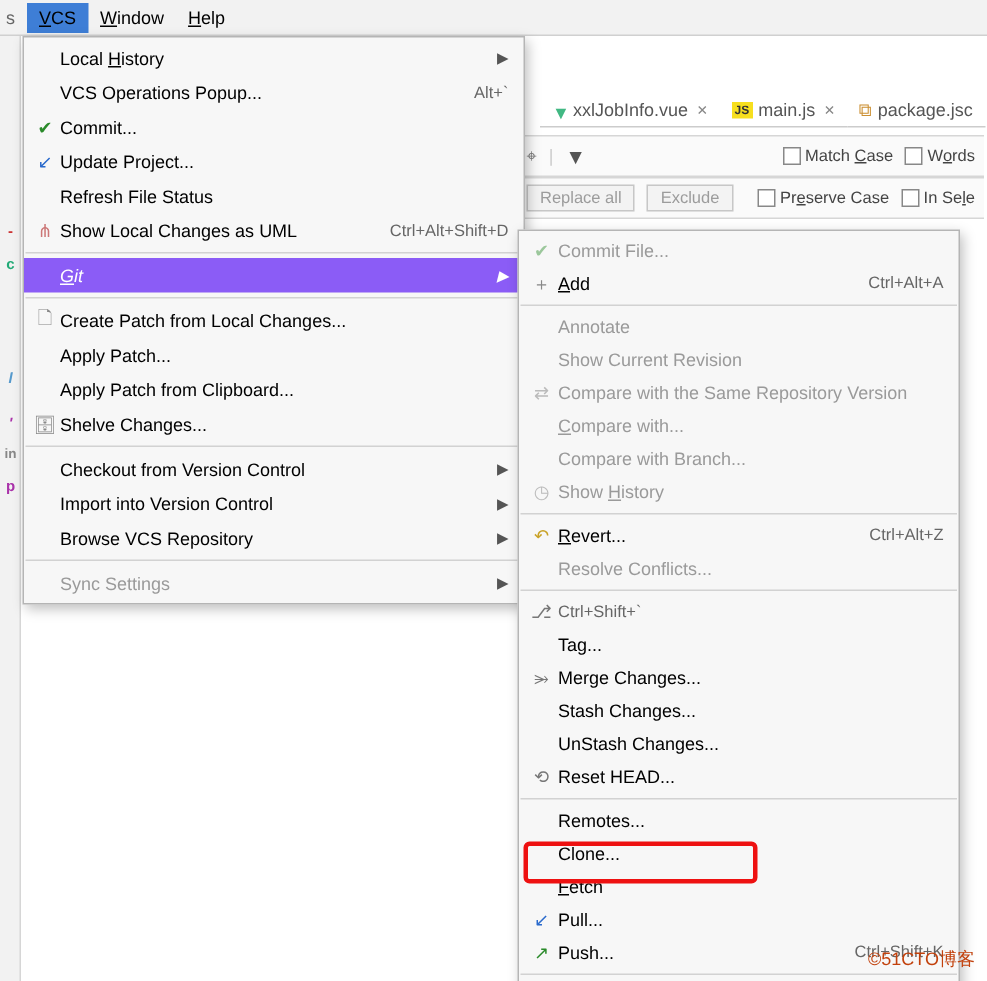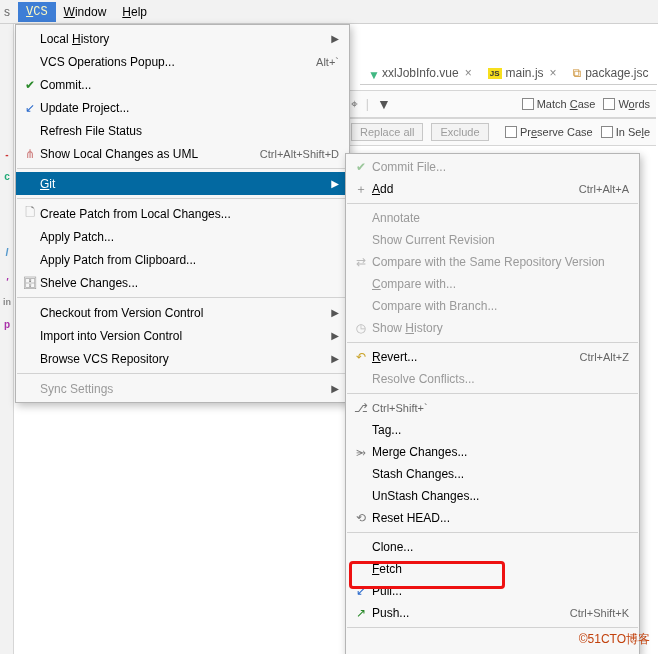--- a/index.html
+++ b/index.html
@@ -21,22 +21,21 @@
     background: #f2f2f2;
     border-bottom: 1px solid #d0d0d0;
   }
   .menubar .spacer { width: 8px; }
   .menubar .menu {
     padding: 3px 8px;
     cursor: default;
   }
   .menubar .menu.active {
     background: #3e7ed6;
-    color: #fef9c3;
-    font-family: Liberation Mono, monospace;
+    color: #000000;
   }
   .menubar .title {
     margin-left: 30px;
     color: #555;
     white-space: nowrap;
   }
   .underline { text-decoration: underline; }
 
   .bg-tabs {
     position: absolute;
@@ -118,22 +117,23 @@
   }
   .menu-item .icon {
     width: 20px;
     display:flex;align-items:center;justify-content:center;
     font-size:12px;
   }
   .menu-item .label { flex:1; white-space:nowrap; }
   .menu-item .shortcut { color:#666; font-size:11px; }
   .menu-item .arrow { color:#555; font-size:10px; margin-left:6px; }
   .menu-item.highlight {
-    background:#0369a1;
+    background:#8b5cf6;
     color:#fff;
+    font-style:italic;
   }
   .menu-item.highlight .shortcut, .menu-item.highlight .arrow { color:#fff; }
   .menu-item.disabled { color:#9a9a9a; }
   .sep { height:1px; background:#d2d2d2; margin:3px 1px; }
 
   .submenu {
     position: absolute;
     top: 153px;
     left: 345px;
     width: 295px;
@@ -365,20 +365,24 @@
       <span class="icon"></span>
       <span class="label">UnStash Changes...</span>
     </div>
   <div class="menu-item">
       <span class="icon" style="color:#777;">⟲</span>
       <span class="label">Reset HEAD...</span>
     </div>
   <div class="sep"></div>
   <div class="menu-item">
       <span class="icon"></span>
+      <span class="label">Remotes...</span>
+    </div>
+  <div class="menu-item">
+      <span class="icon"></span>
       <span class="label">Clone...</span>
     </div>
   <div class="menu-item">
       <span class="icon"></span>
       <span class="label"><span class="underline">F</span>etch</span>
     </div>
   <div class="menu-item">
       <span class="icon" style="color:#2a6acc;">↙</span>
       <span class="label">Pull...</span>
     </div>

